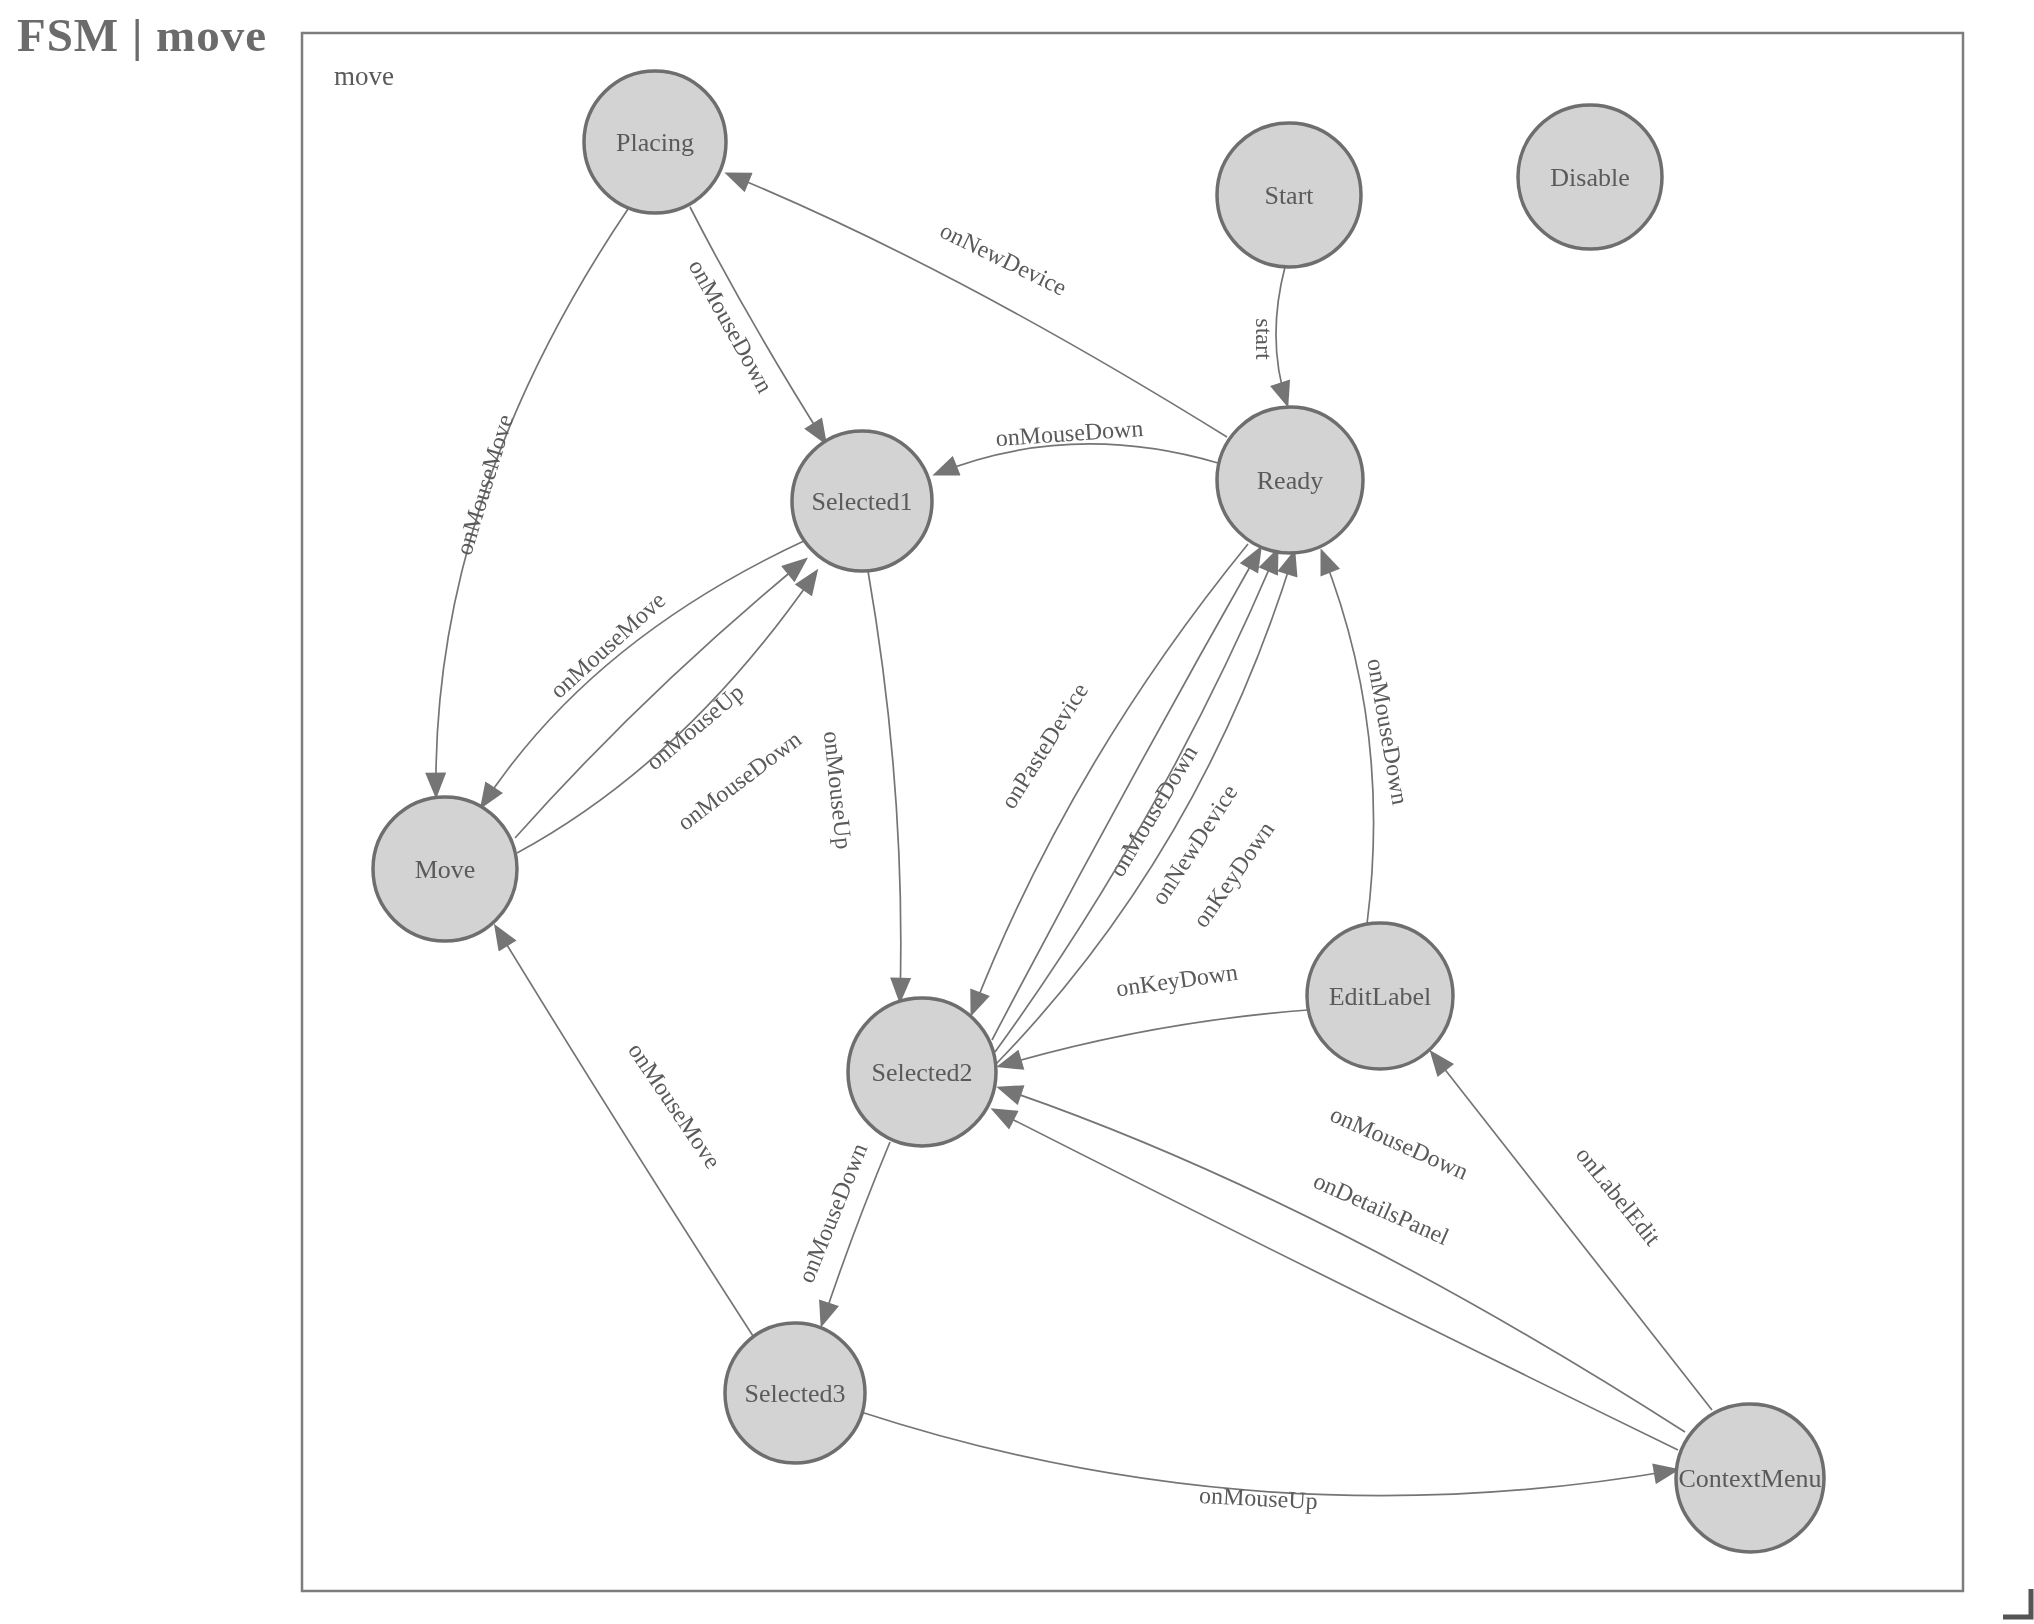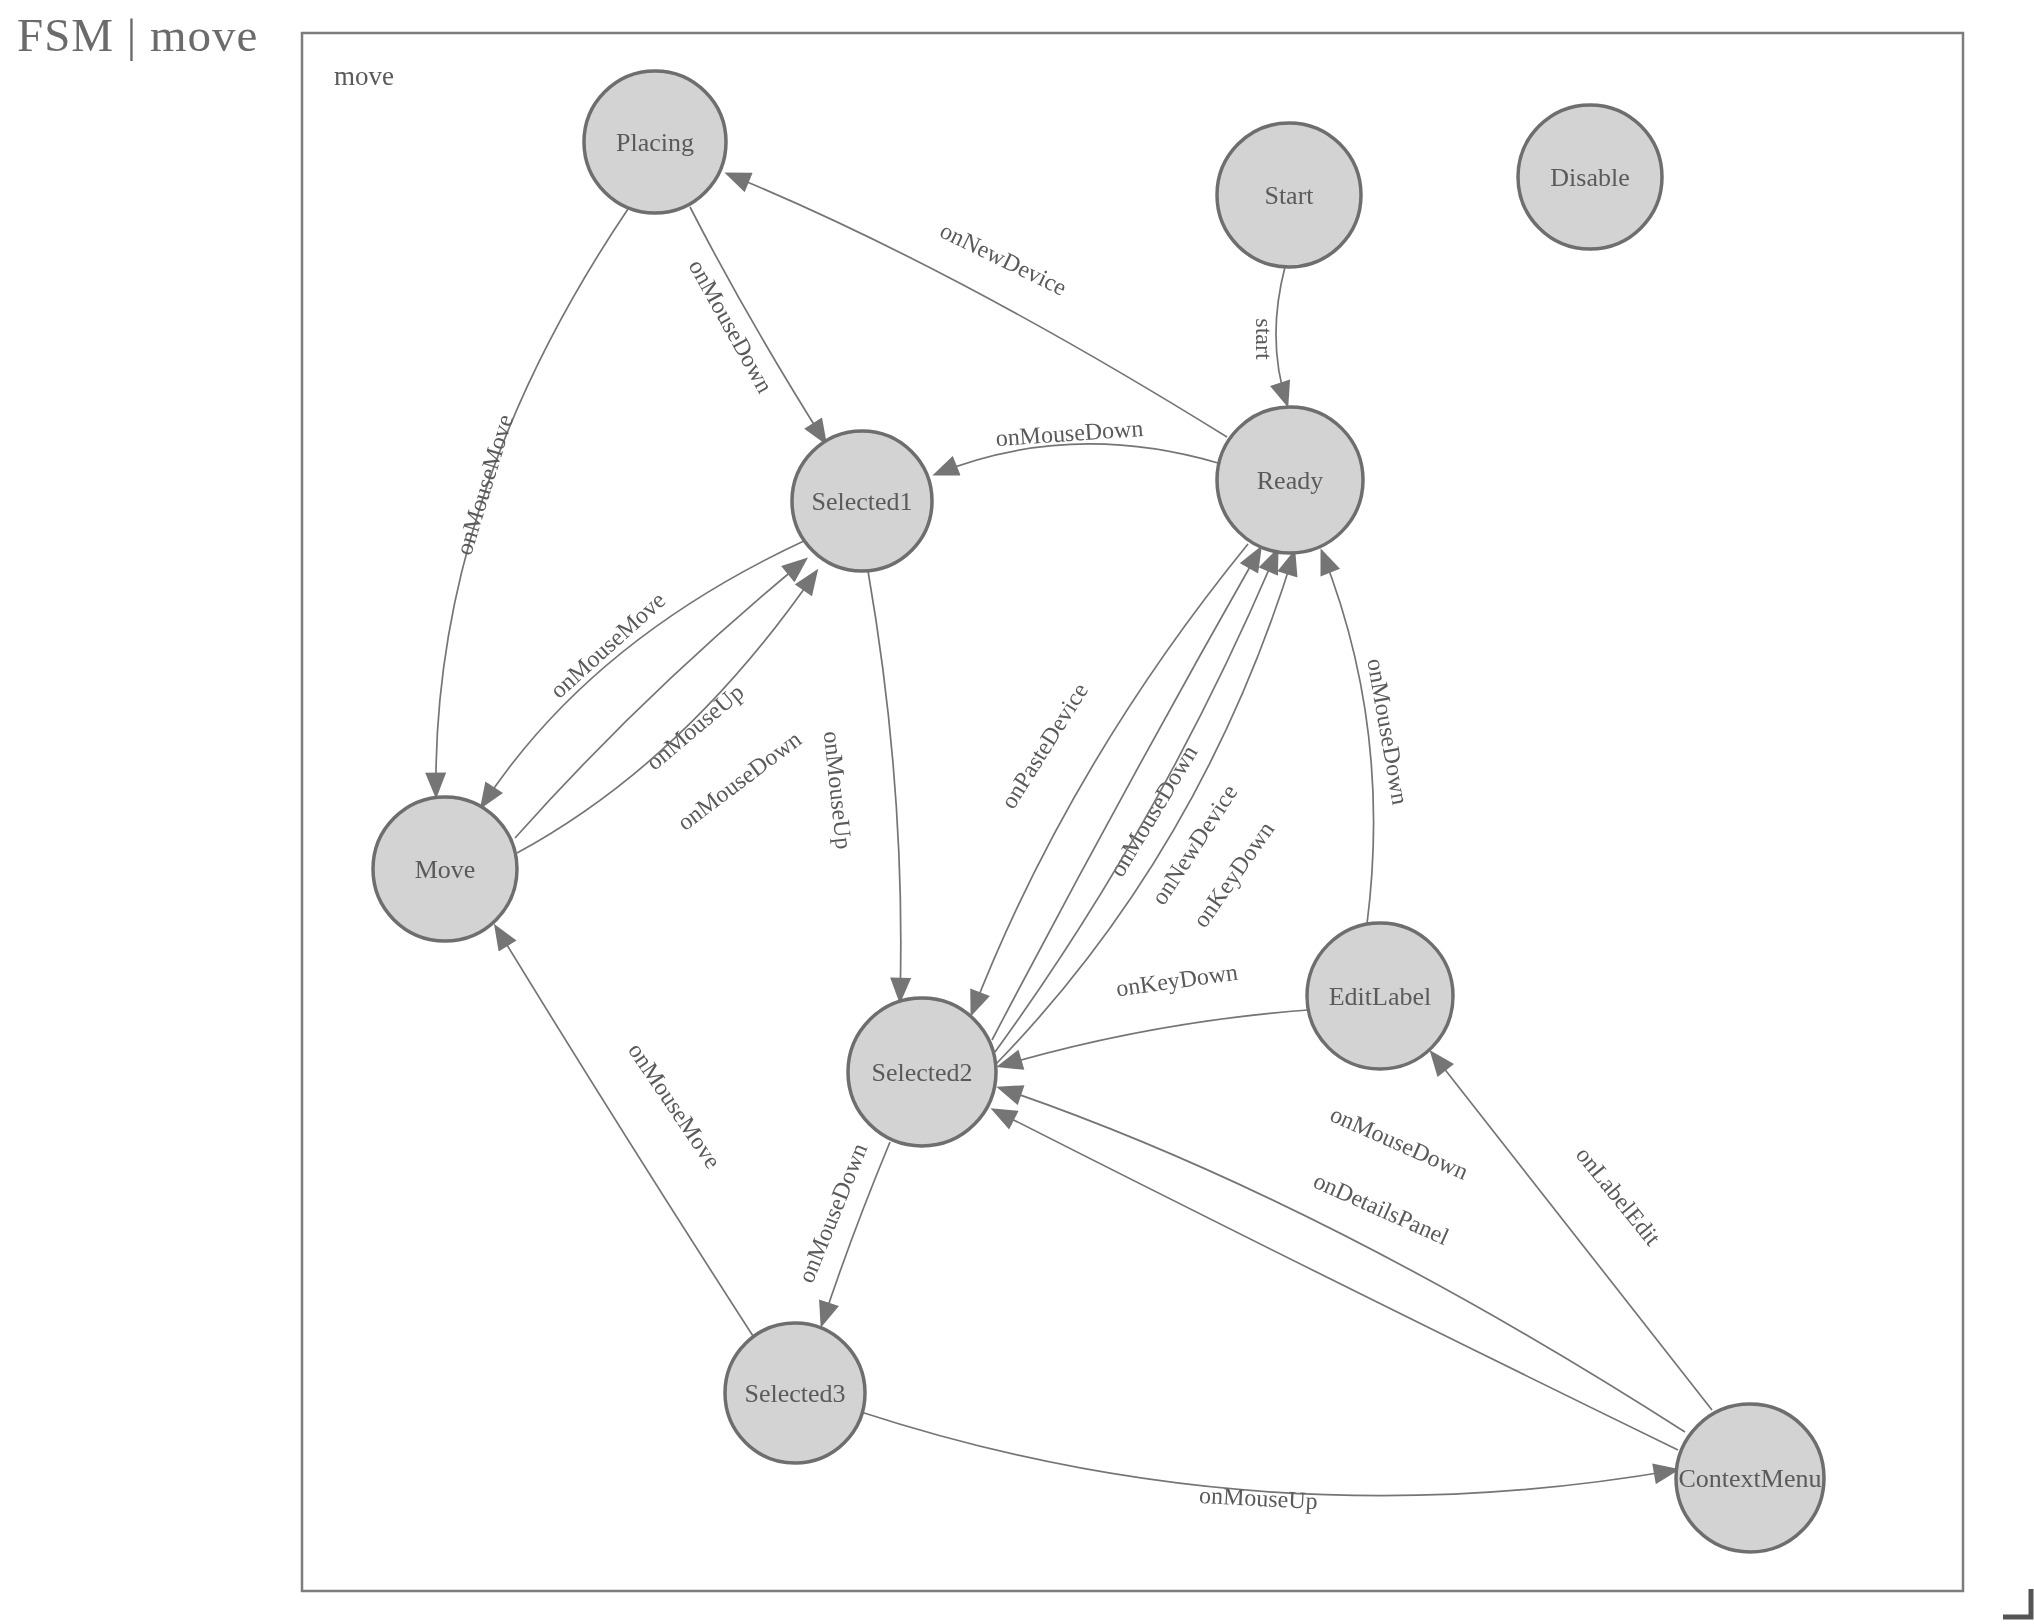--- a/index.html
+++ b/index.html
@@ -1,19 +1,19 @@
 <!DOCTYPE html>
 <html><head>
 <meta charset="utf-8">
 <style>
   html,body{margin:0;padding:0;background:#ffffff;}
   body{width:2034px;height:1624px;position:relative;overflow:hidden;
        font-family:"Liberation Serif","DejaVu Serif",serif;}
   #page-title{position:absolute;left:17px;top:8px;margin:0;
-       font-size:47px;font-weight:normal;letter-spacing:1px;}
+       font-size:47px;font-weight:bold;letter-spacing:1px;}
   #diagram-wrap{position:absolute;left:0;top:0;width:1868px;height:1624px;}
   svg text{user-select:none;}
 </style>
 </head>
 <body>
 
 <h1 id="page-title" style="color: rgb(107, 107, 107);">FSM | move</h1>
 
 <div id="diagram-wrap"><svg viewBox="0 0 2034 1624" width="2034" height="1624">
       <defs>

